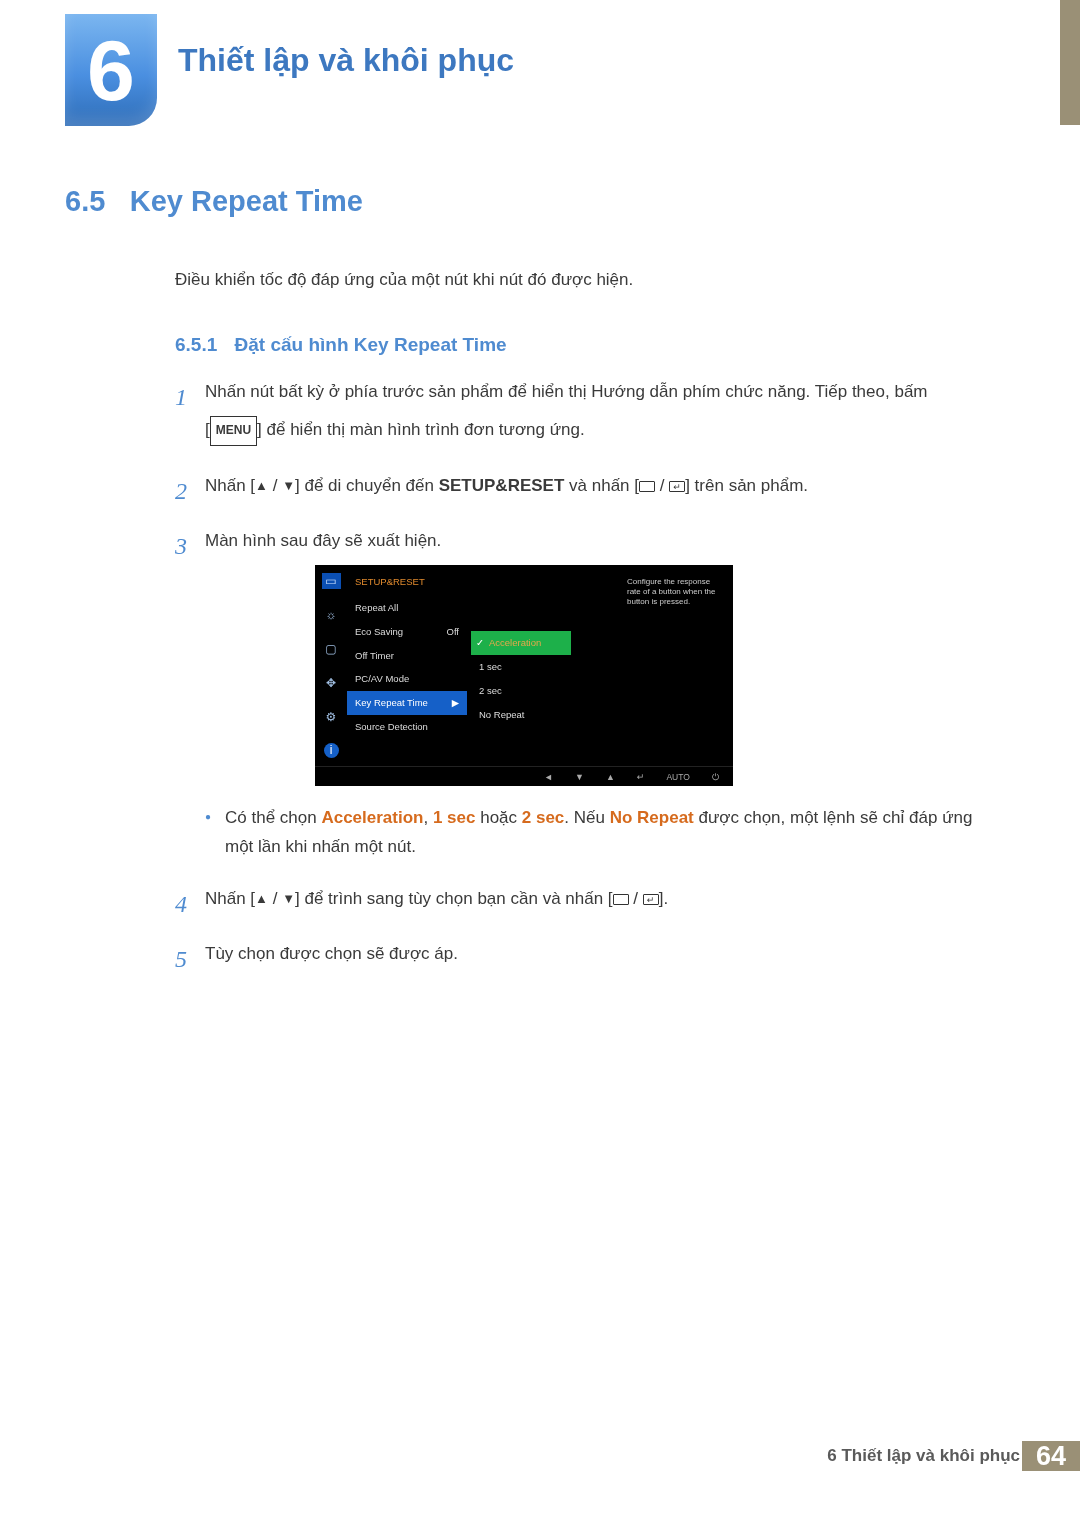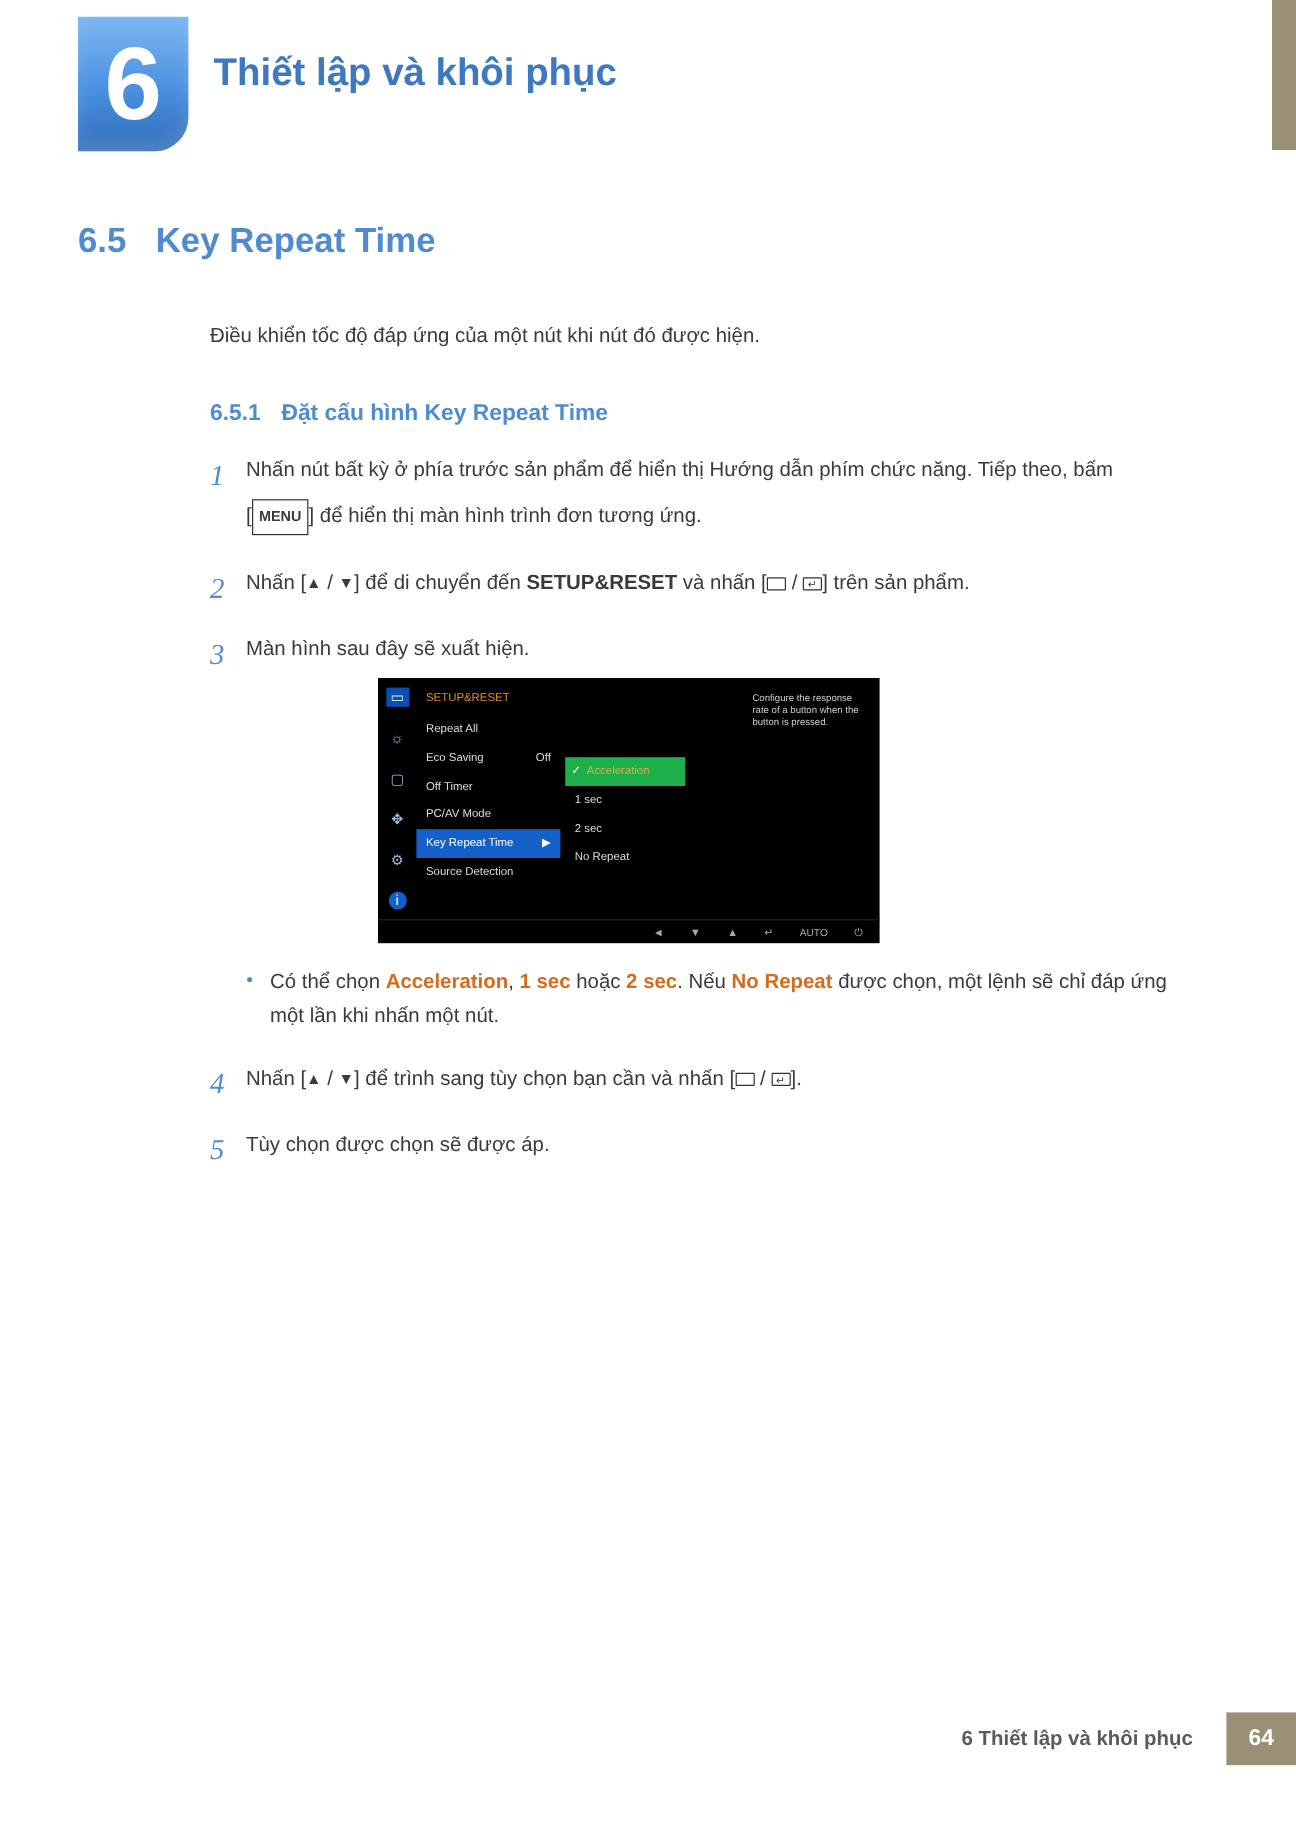--- a/index.html
+++ b/index.html
@@ -206,28 +206,28 @@
     position: absolute;
     bottom: 56px;
     right: 0;
     display: flex;
     align-items: center;
   }
   .footer-text {
     font-size: 17px;
     font-weight: bold;
     color: #5a5a5a;
-    margin-right: 28px;
+    margin-right: 2px;
   }
   .footer-pagebox {
     width: 58px;
-    height: 44px;
+    height: 30px;
     background: #9a9076;
     color: #fff;
-    font-size: 19px;
+    font-size: 27px;
     font-weight: bold;
     display: flex;
     align-items: center;
     justify-content: center;
   }
 </style>
 </head>
 <body>
 
 <div class="sidebar-bar"></div>

